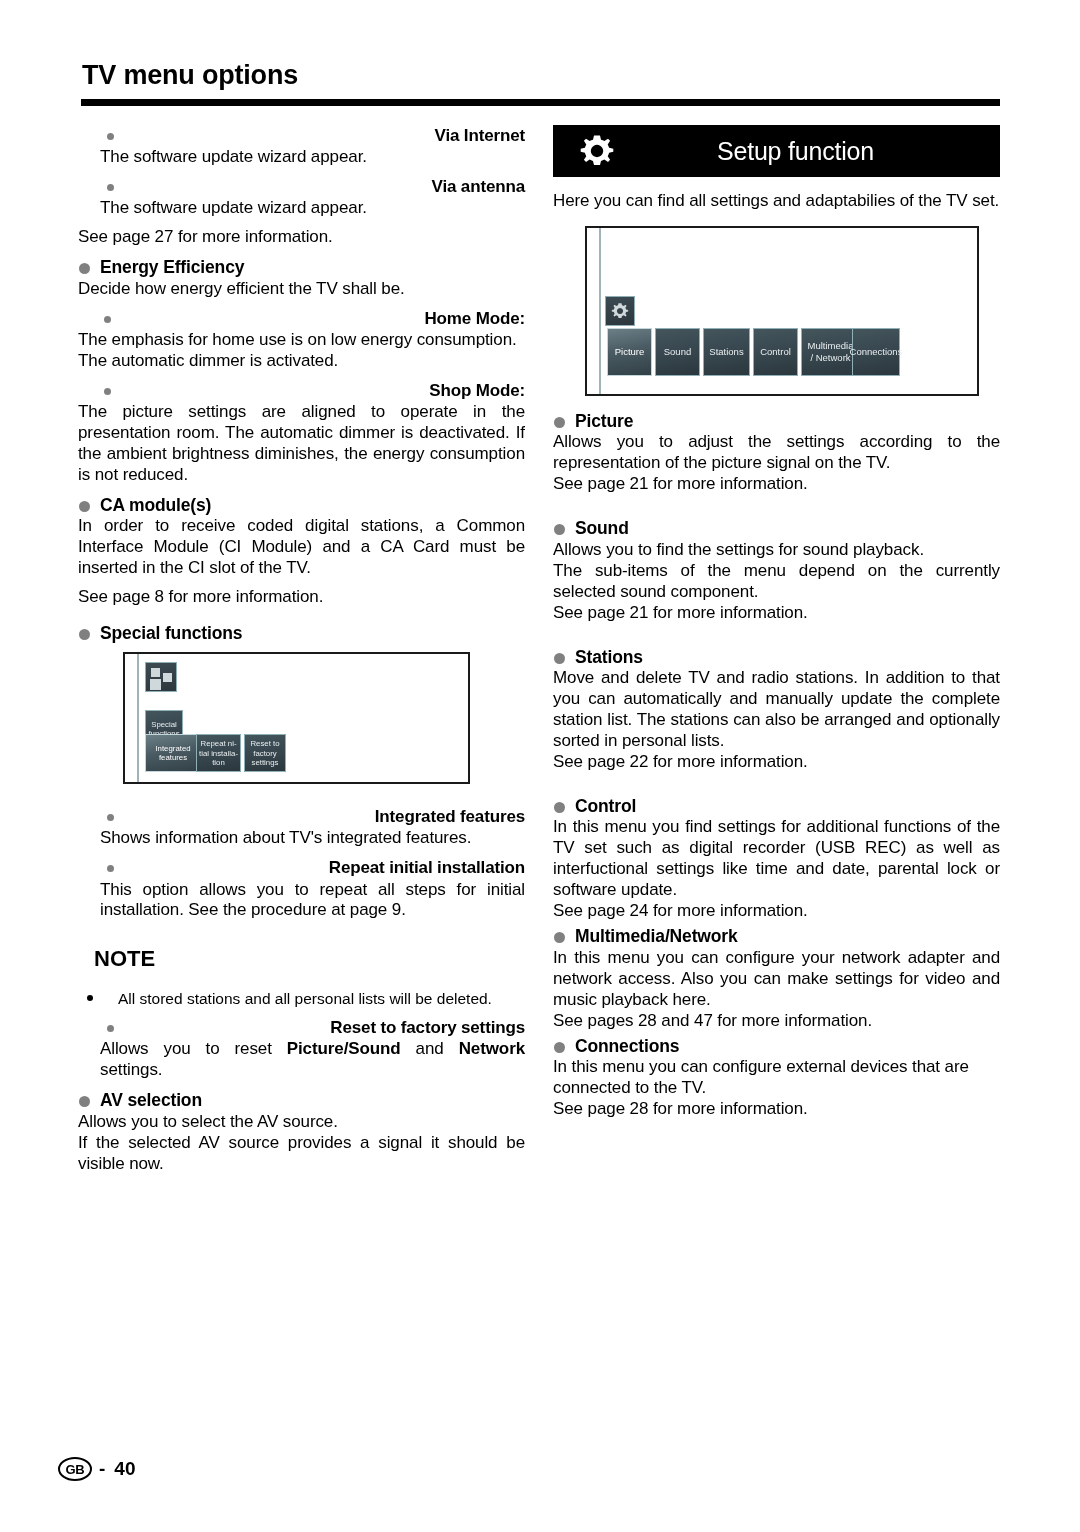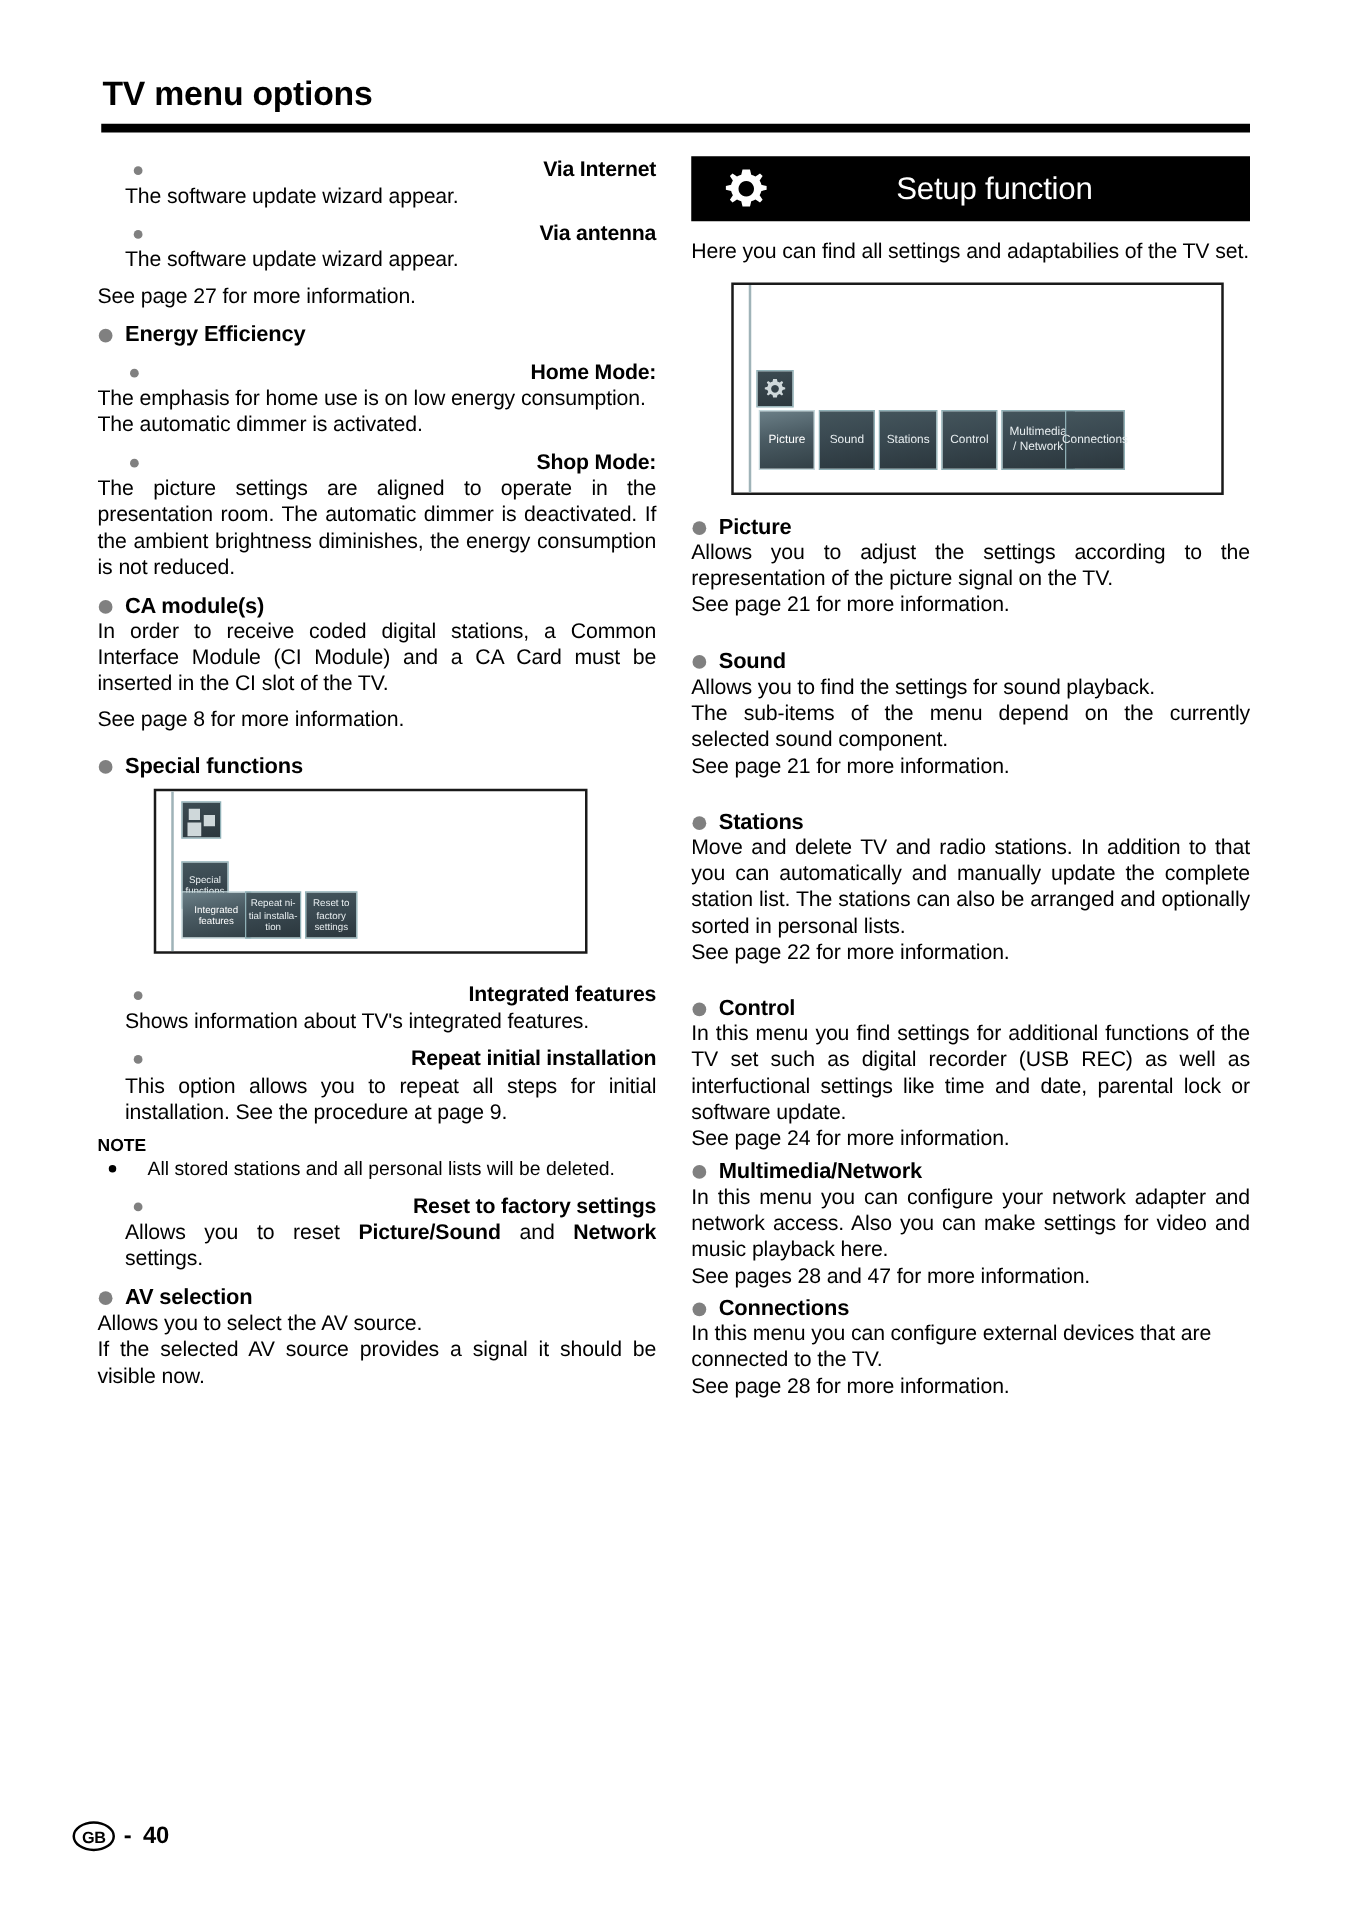--- a/index.html
+++ b/index.html
@@ -100,23 +100,23 @@
   }
   p.body.nojust { text-align: left; }
   p.body.ind { padding-left: 22px; }
 
   .gap-xs { height: 3px; }
   .gap-s  { height: 8px; }
   .gap-m  { height: 14px; }
   .gap-l  { height: 22px; }
 
   .note-head {
-    font-size: 14px;
-    font-weight: bold;
-    margin: 0;
+    font-size: 22px;
+    font-weight: bold;
+    margin: 16px;
     line-height: 1.25;
   }
   .note-item {
     font-size: 15.5px;
     margin: 0;
     position: relative;
     padding-left: 40px;
     line-height: 1.3;
   }
   .note-item .nbul {
@@ -276,20 +276,21 @@
 
     <div class="gap-s"></div>
 
     <p class="body nojust">See page 27 for more information.</p>
 
     <div class="gap-s"></div>
 
     <div class="h-main">
       <span class="bul"></span><span>Energy Efficiency</span>
     </div>
+    <p class="body nojust">Decide how energy efficient the TV shall be.</p>
 
     <div class="gap-s"></div>
 
     <div class="h-sub tight">
       <span class="bul"></span><span>Home Mode:</span>
     </div>
     <p class="body">The emphasis for home use is on low energy consumption.</p>
     <p class="body nojust">The automatic dimmer is activated.</p>
 
     <div class="gap-s"></div>

